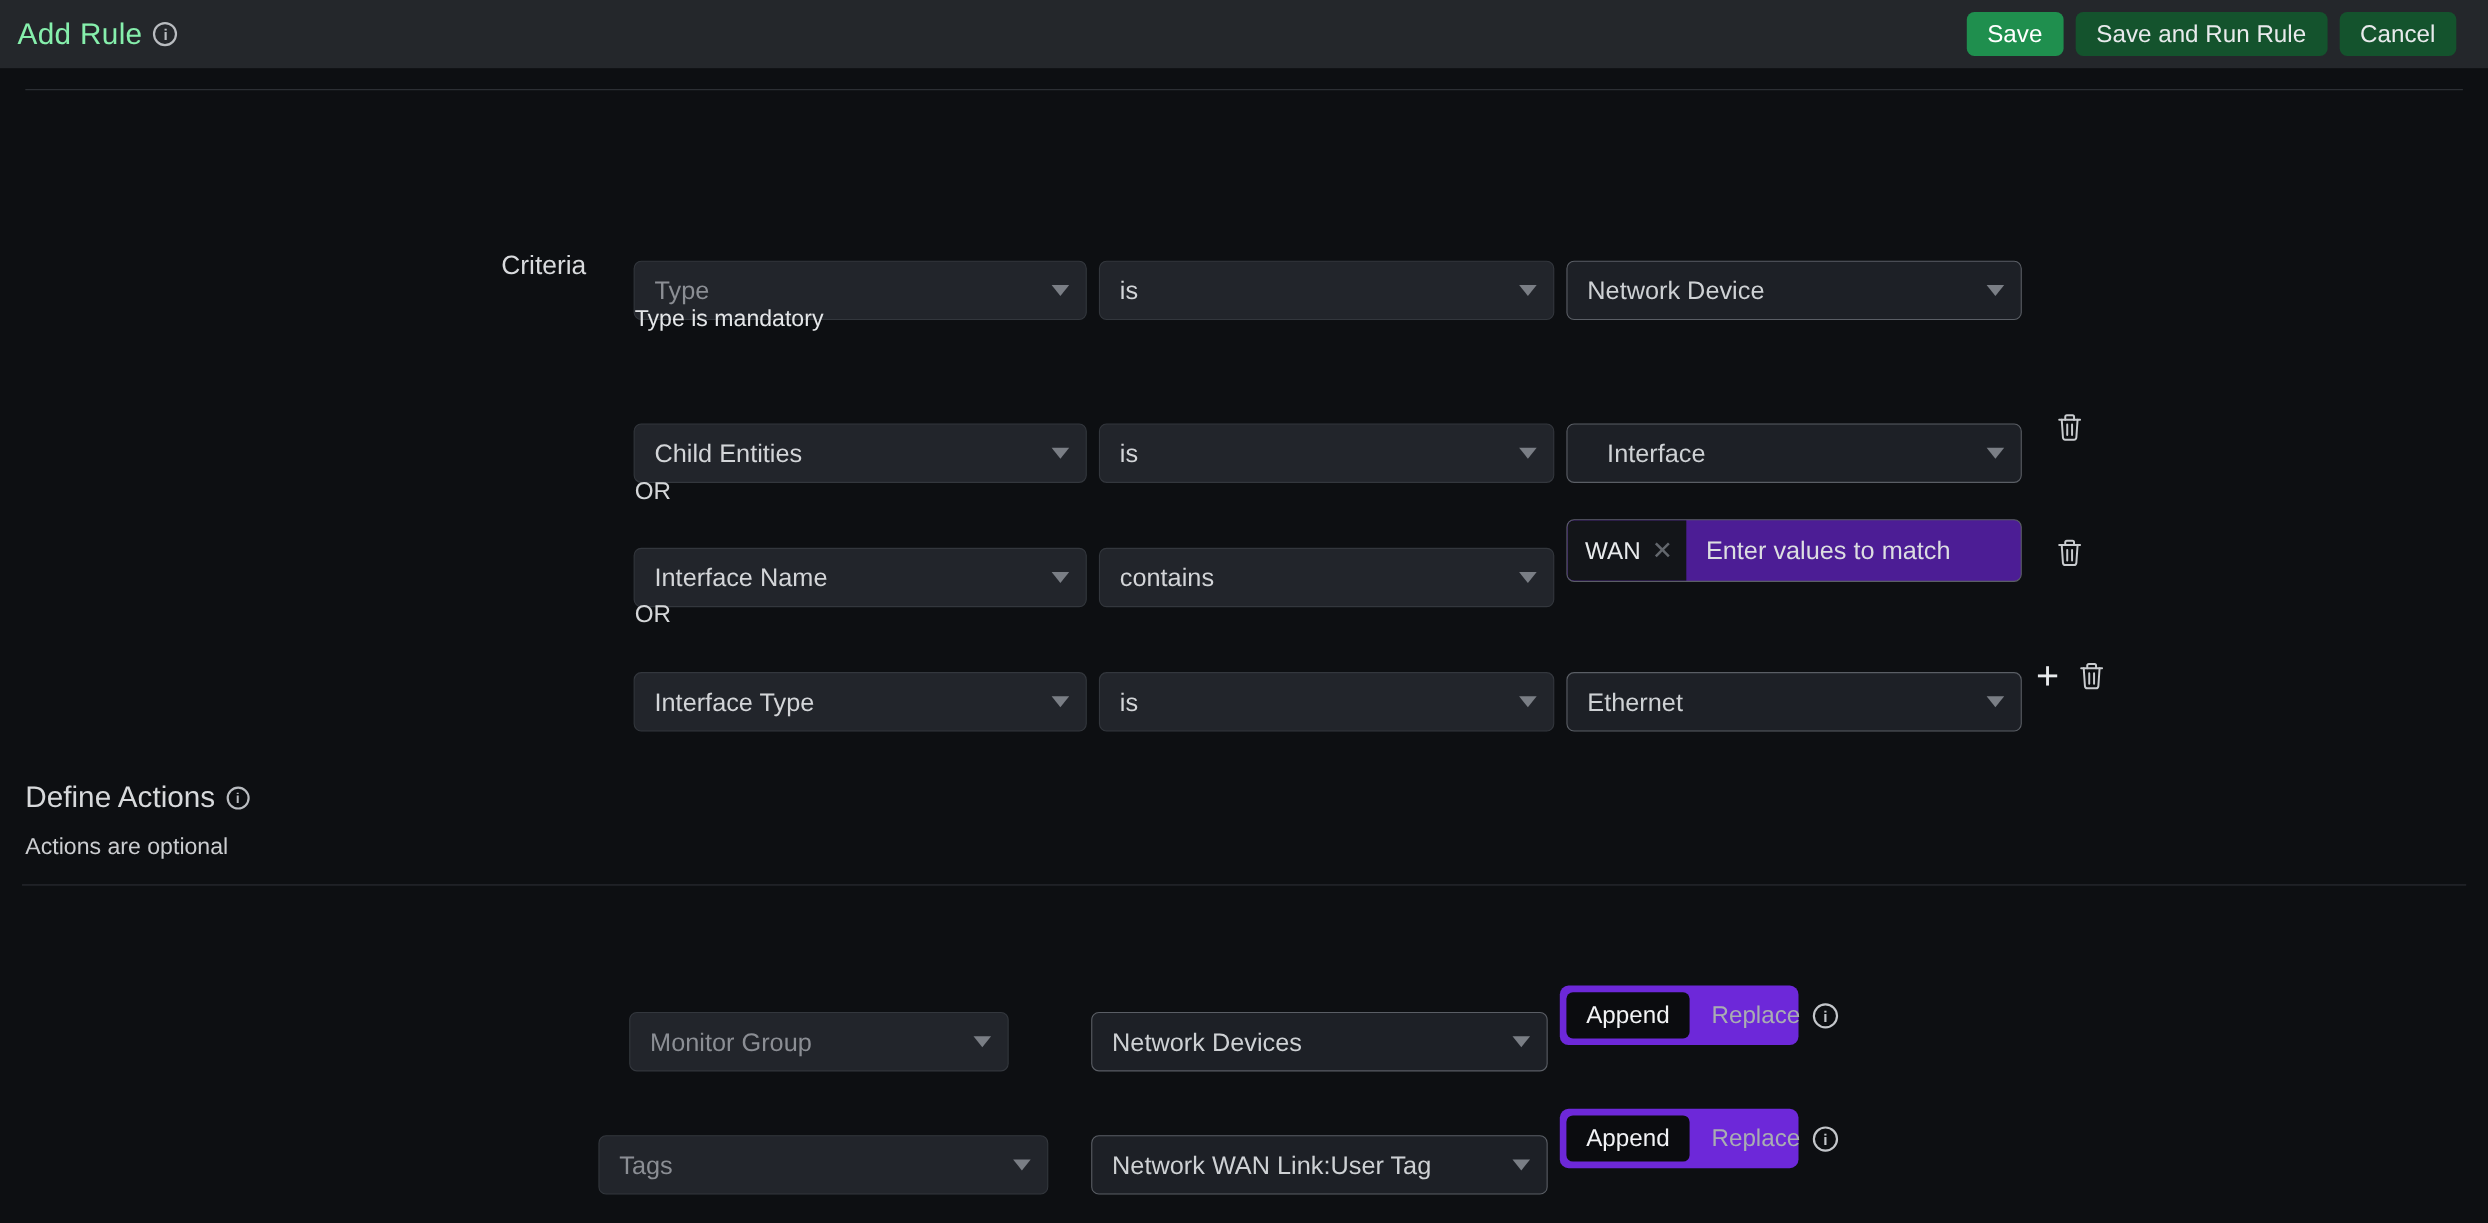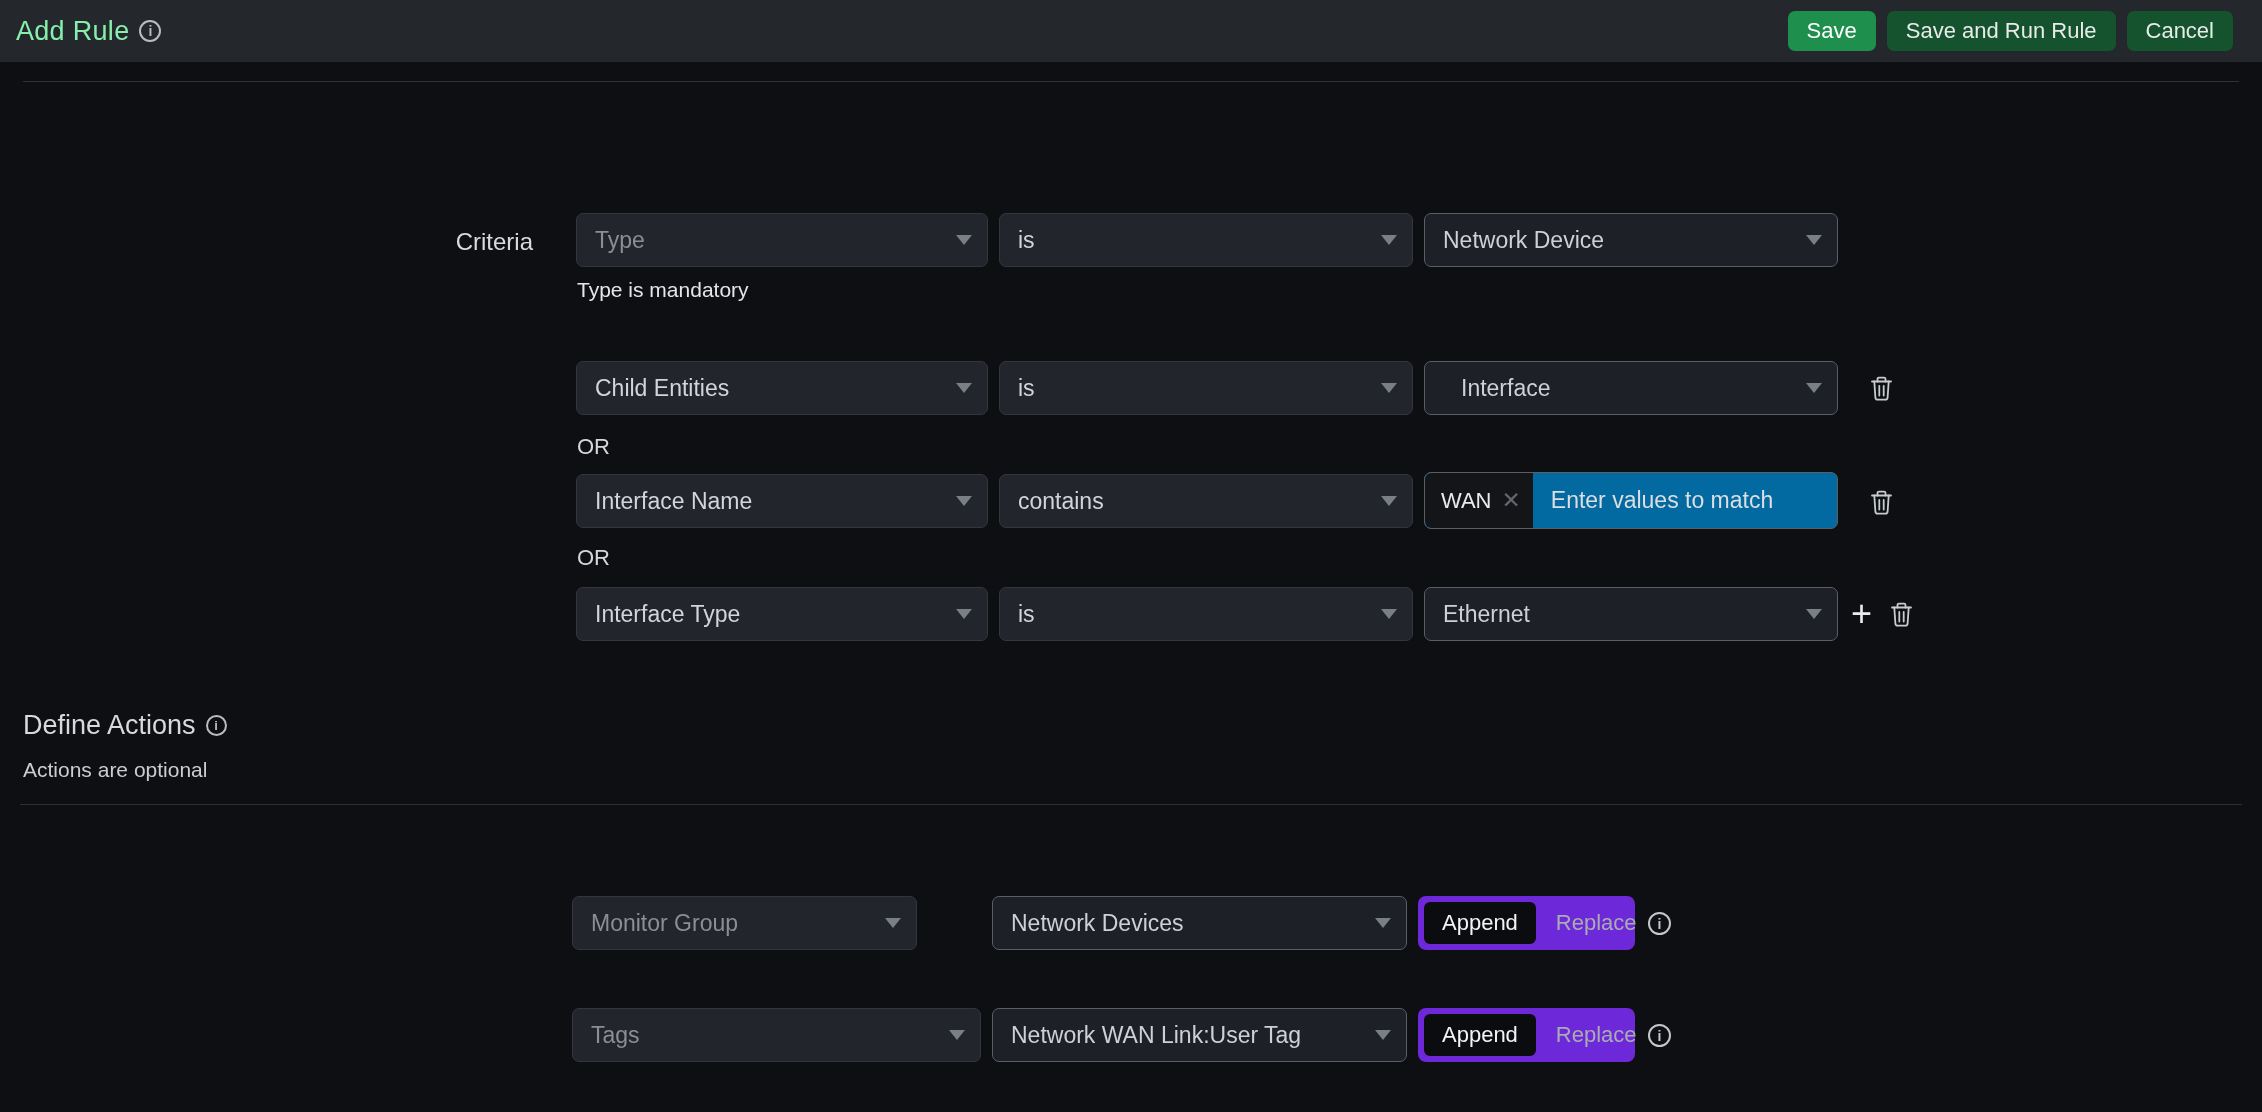--- a/index.html
+++ b/index.html
@@ -26,33 +26,33 @@
   .cond-panel { position:absolute; left:20px; top:100px; width:2222px; height:74px;
                 background:#23272e; border-radius:7px; display:flex; align-items:center; padding-left:22px; }
   .radio { width:21px; height:21px; border-radius:50%; flex:0 0 auto; }
   .radio.on { border:4px solid #2e7ce8; background:#101825; box-shadow:inset 0 0 0 2.5px #ffffff; }
   .radio.off { background:#ffffff; }
   .radio-label { font-size:23px; color:#e4e6e9; }
 
   
   .dd { position:absolute; height:54px; background:#22252b; border:1px solid #33373d;
         border-radius:7px; display:flex; align-items:center; padding:0 40px 0 18px;
-        font-size:23px; color:#d3d5d8; cursor:pointer; }
+        font-size:23px; color:#d3d5d8; cursor:pointer;margin-top:24px; }
   .dd.ph   { color:#8b8e94; }
   .dd.hl   { background:#1d2026; border-color:#5a5e65; color:#ced1d4; }
   .caret { position:absolute; right:15px; top:50%; transform:translateY(-50%);
            width:0; height:0; border-left:8px solid transparent; border-right:8px solid transparent;
            border-top:10px solid #7a7e85; }
 
   .note { position:absolute; font-size:21px; color:#e4e6e8; }
   .orlbl { position:absolute; font-size:22px; color:#d4d6d8; }
   .sec-label { position:absolute; font-size:24px; color:#d8dadd; text-align:right; }
 
   
-  .valbox { position:absolute; height:57px; background:#0369a1; border:1px solid #5a5e65;
+  .valbox { position:absolute; height:57px; background:#4c1d95; border:1px solid #5a5e65;
             border-radius:7px; display:flex; align-items:stretch; overflow:hidden; }
   .chip { background:#131519; display:flex; align-items:center; padding:0 12px 0 16px;
           border-radius:6px 0 0 6px; gap:10px; }
   .chip-text { color:#e8eaec; font-size:22px; }
   .chip-x { color:#63676d; font-size:23px; cursor:pointer; }
   .val-ph { display:flex; align-items:center; margin-left:18px; color:#dcdee1; font-size:23px; }
 
   
   .iconbtn { position:absolute; background:none; border:none; cursor:pointer; padding:0; line-height:0; }
   .plus { position:absolute; font-size:36px; font-weight:300; color:#e8eaec; cursor:pointer; line-height:1; }
@@ -187,21 +187,21 @@
   <div class="dd hl" style="left:992px; top:896px; width:415px;">
     <span>Network Devices</span>
     <span class="caret"></span>
   </div>
   <div class="toggle" style="left:1418px; top:896px; width:217px;">
     <span class="seg-on">Append</span>
     <span class="seg-off">Replace</span>
   </div>
   <span class="info-sm" style="left:1648px; top:912px;">i</span>
 
-  <div class="dd ph" style="left:572px; top:1008px; width:409px;">
+  <div class="dd ph" style="left:544px; top:1008px; width:409px;">
     <span>Tags</span>
     <span class="caret"></span>
   </div>
   <div class="dd hl" style="left:992px; top:1008px; width:415px;">
     <span>Network WAN Link:User Tag</span>
     <span class="caret"></span>
   </div>
   <div class="toggle" style="left:1418px; top:1008px; width:217px;">
     <span class="seg-on">Append</span>
     <span class="seg-off">Replace</span>

